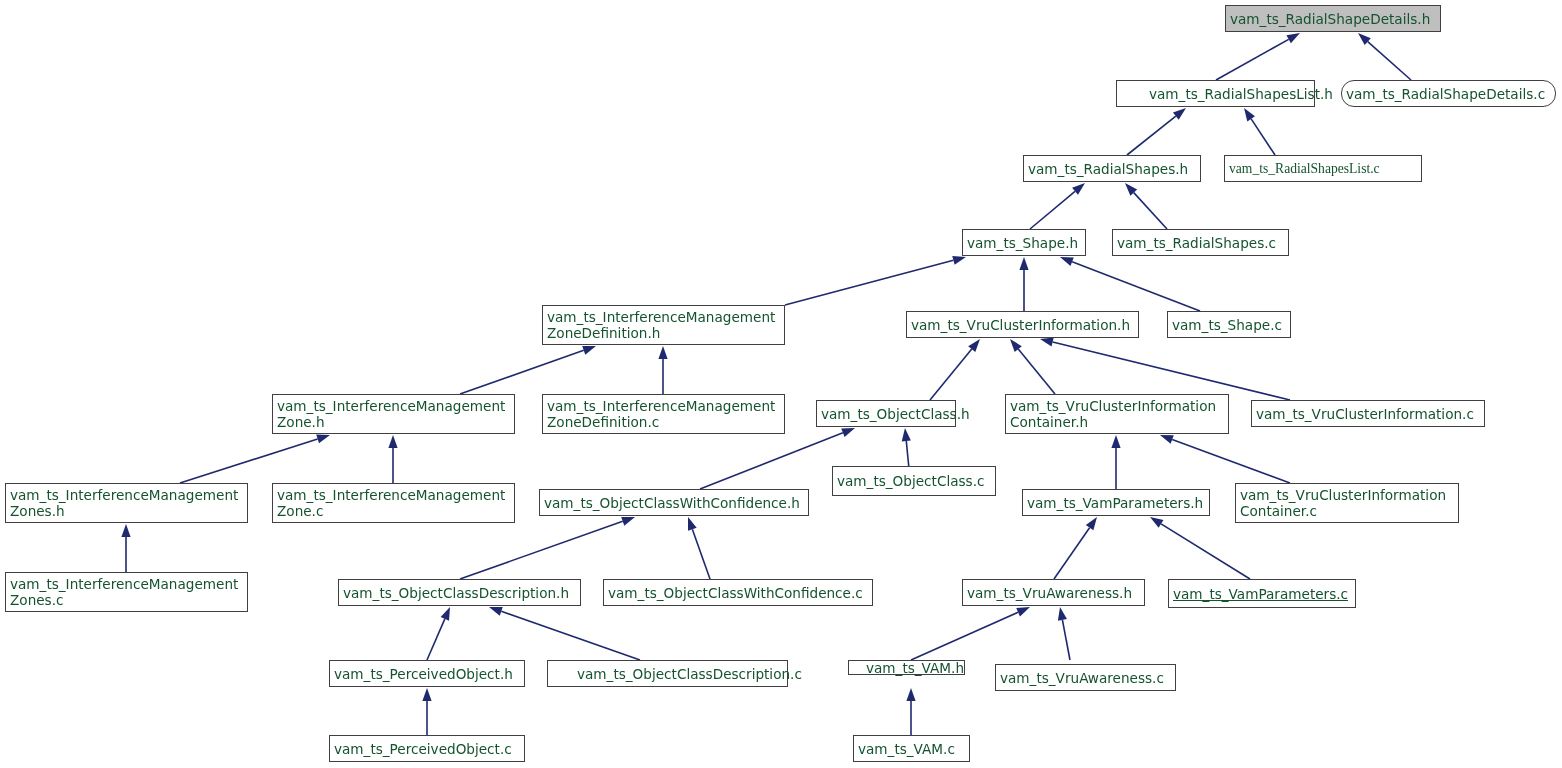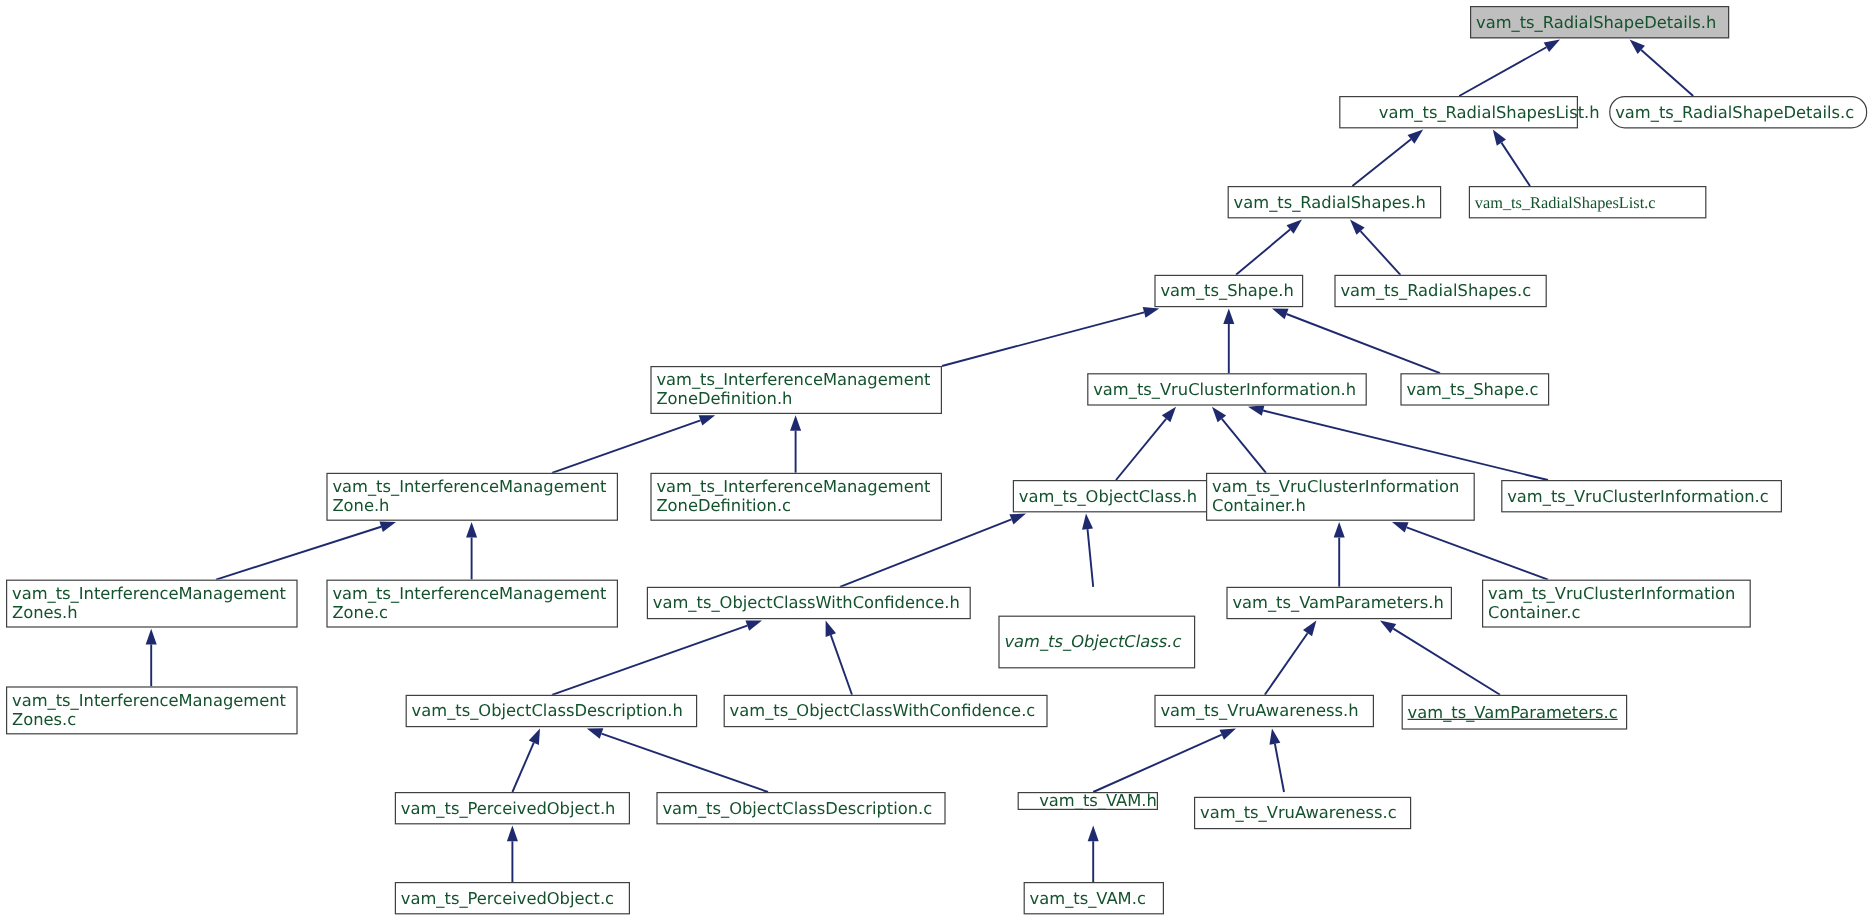--- a/index.html
+++ b/index.html
@@ -126,39 +126,39 @@
       <div class="node" style="left: 962px; top: 229px; width: 124px; height: 27px;"><span class="node-label">vam_ts_Shape.h</span></div>
       <div class="node" style="left: 1112px; top: 229px; width: 177px; height: 27px;"><span class="node-label">vam_ts_RadialShapes.c</span></div>
       <div class="node" style="left: 542px; top: 305px; width: 243px; height: 40px;"><span class="node-label">vam_ts_InterferenceManagement
 ZoneDefinition.h</span></div>
       <div class="node" style="left: 906px; top: 311px; width: 233px; height: 27px;"><span class="node-label">vam_ts_VruClusterInformation.h</span></div>
       <div class="node" style="left: 1167px; top: 311px; width: 124px; height: 27px;"><span class="node-label">vam_ts_Shape.c</span></div>
       <div class="node" style="left: 272px; top: 394px; width: 243px; height: 40px;"><span class="node-label">vam_ts_InterferenceManagement
 Zone.h</span></div>
       <div class="node" style="left: 542px; top: 394px; width: 243px; height: 40px;"><span class="node-label">vam_ts_InterferenceManagement
 ZoneDefinition.c</span></div>
-      <div class="node" style="left: 844px; top: 400px; width: 182px; height: 27px;"><span class="node-label">vam_ts_ObjectClass.h</span></div>
+      <div class="node" style="left: 816px; top: 400px; width: 140px; height: 27px;"><span class="node-label">vam_ts_ObjectClass.h</span></div>
       <div class="node" style="left: 1005px; top: 394px; width: 224px; height: 40px;"><span class="node-label">vam_ts_VruClusterInformation
 Container.h</span></div>
       <div class="node" style="left: 1251px; top: 400px; width: 234px; height: 27px;"><span class="node-label">vam_ts_VruClusterInformation.c</span></div>
       <div class="node" style="left: 5px; top: 483px; width: 243px; height: 40px;"><span class="node-label">vam_ts_InterferenceManagement
 Zones.h</span></div>
       <div class="node" style="left: 272px; top: 483px; width: 243px; height: 40px;"><span class="node-label">vam_ts_InterferenceManagement
 Zone.c</span></div>
       <div class="node" style="left: 539px; top: 489px; width: 270px; height: 27px;"><span class="node-label">vam_ts_ObjectClassWithConfidence.h</span></div>
-      <div class="node" style="left: 832px; top: 513px; width: 164px; height: 44px; font-style: italic;"><span class="node-label">vam_ts_ObjectClass.c</span></div>
+      <div class="node" style="left: 832px; top: 466px; width: 164px; height: 30px;"><span class="node-label">vam_ts_ObjectClass.c</span></div>
       <div class="node" style="left: 1022px; top: 489px; width: 188px; height: 27px;"><span class="node-label">vam_ts_VamParameters.h</span></div>
       <div class="node" style="left: 1235px; top: 483px; width: 224px; height: 40px;"><span class="node-label">vam_ts_VruClusterInformation
 Container.c</span></div>
       <div class="node" style="left: 5px; top: 572px; width: 243px; height: 40px;"><span class="node-label">vam_ts_InterferenceManagement
 Zones.c</span></div>
       <div class="node" style="left: 338px; top: 579px; width: 243px; height: 27px;"><span class="node-label">vam_ts_ObjectClassDescription.h</span></div>
       <div class="node" style="left: 603px; top: 579px; width: 270px; height: 27px;"><span class="node-label">vam_ts_ObjectClassWithConfidence.c</span></div>
       <div class="node" style="left: 962px; top: 579px; width: 183px; height: 27px;"><span class="node-label">vam_ts_VruAwareness.h</span></div>
       <div class="node" style="left: 1168px; top: 579px; width: 188px; height: 29px; text-decoration: underline;"><span class="node-label">vam_ts_VamParameters.c</span></div>
       <div class="node" style="left: 329px; top: 660px; width: 196px; height: 27px;"><span class="node-label">vam_ts_PerceivedObject.h</span></div>
-      <div class="node" style="left: 547px; top: 660px; width: 241px; height: 27px;"><span class="node-label">vam_ts_ObjectClassDescription.c</span></div>
+      <div class="node" style="left: 547px; top: 660px; width: 241px; height: 27px; padding-left: 25px;"><span class="node-label">vam_ts_ObjectClassDescription.c</span></div>
       <div class="node" style="left: 848px; top: 660px; width: 117px; height: 15px; padding-left: 13px;"><span class="node-label">vam_ts_VAM.h</span></div>
       <div class="node" style="left: 995px; top: 664px; width: 181px; height: 27px;"><span class="node-label">vam_ts_VruAwareness.c</span></div>
       <div class="node" style="left: 329px; top: 735px; width: 196px; height: 27px;"><span class="node-label">vam_ts_PerceivedObject.c</span></div>
       <div class="node" style="left: 853px; top: 735px; width: 117px; height: 27px;"><span class="node-label">vam_ts_VAM.c</span></div>
     </div>
 </div>
 
 </body></html>

